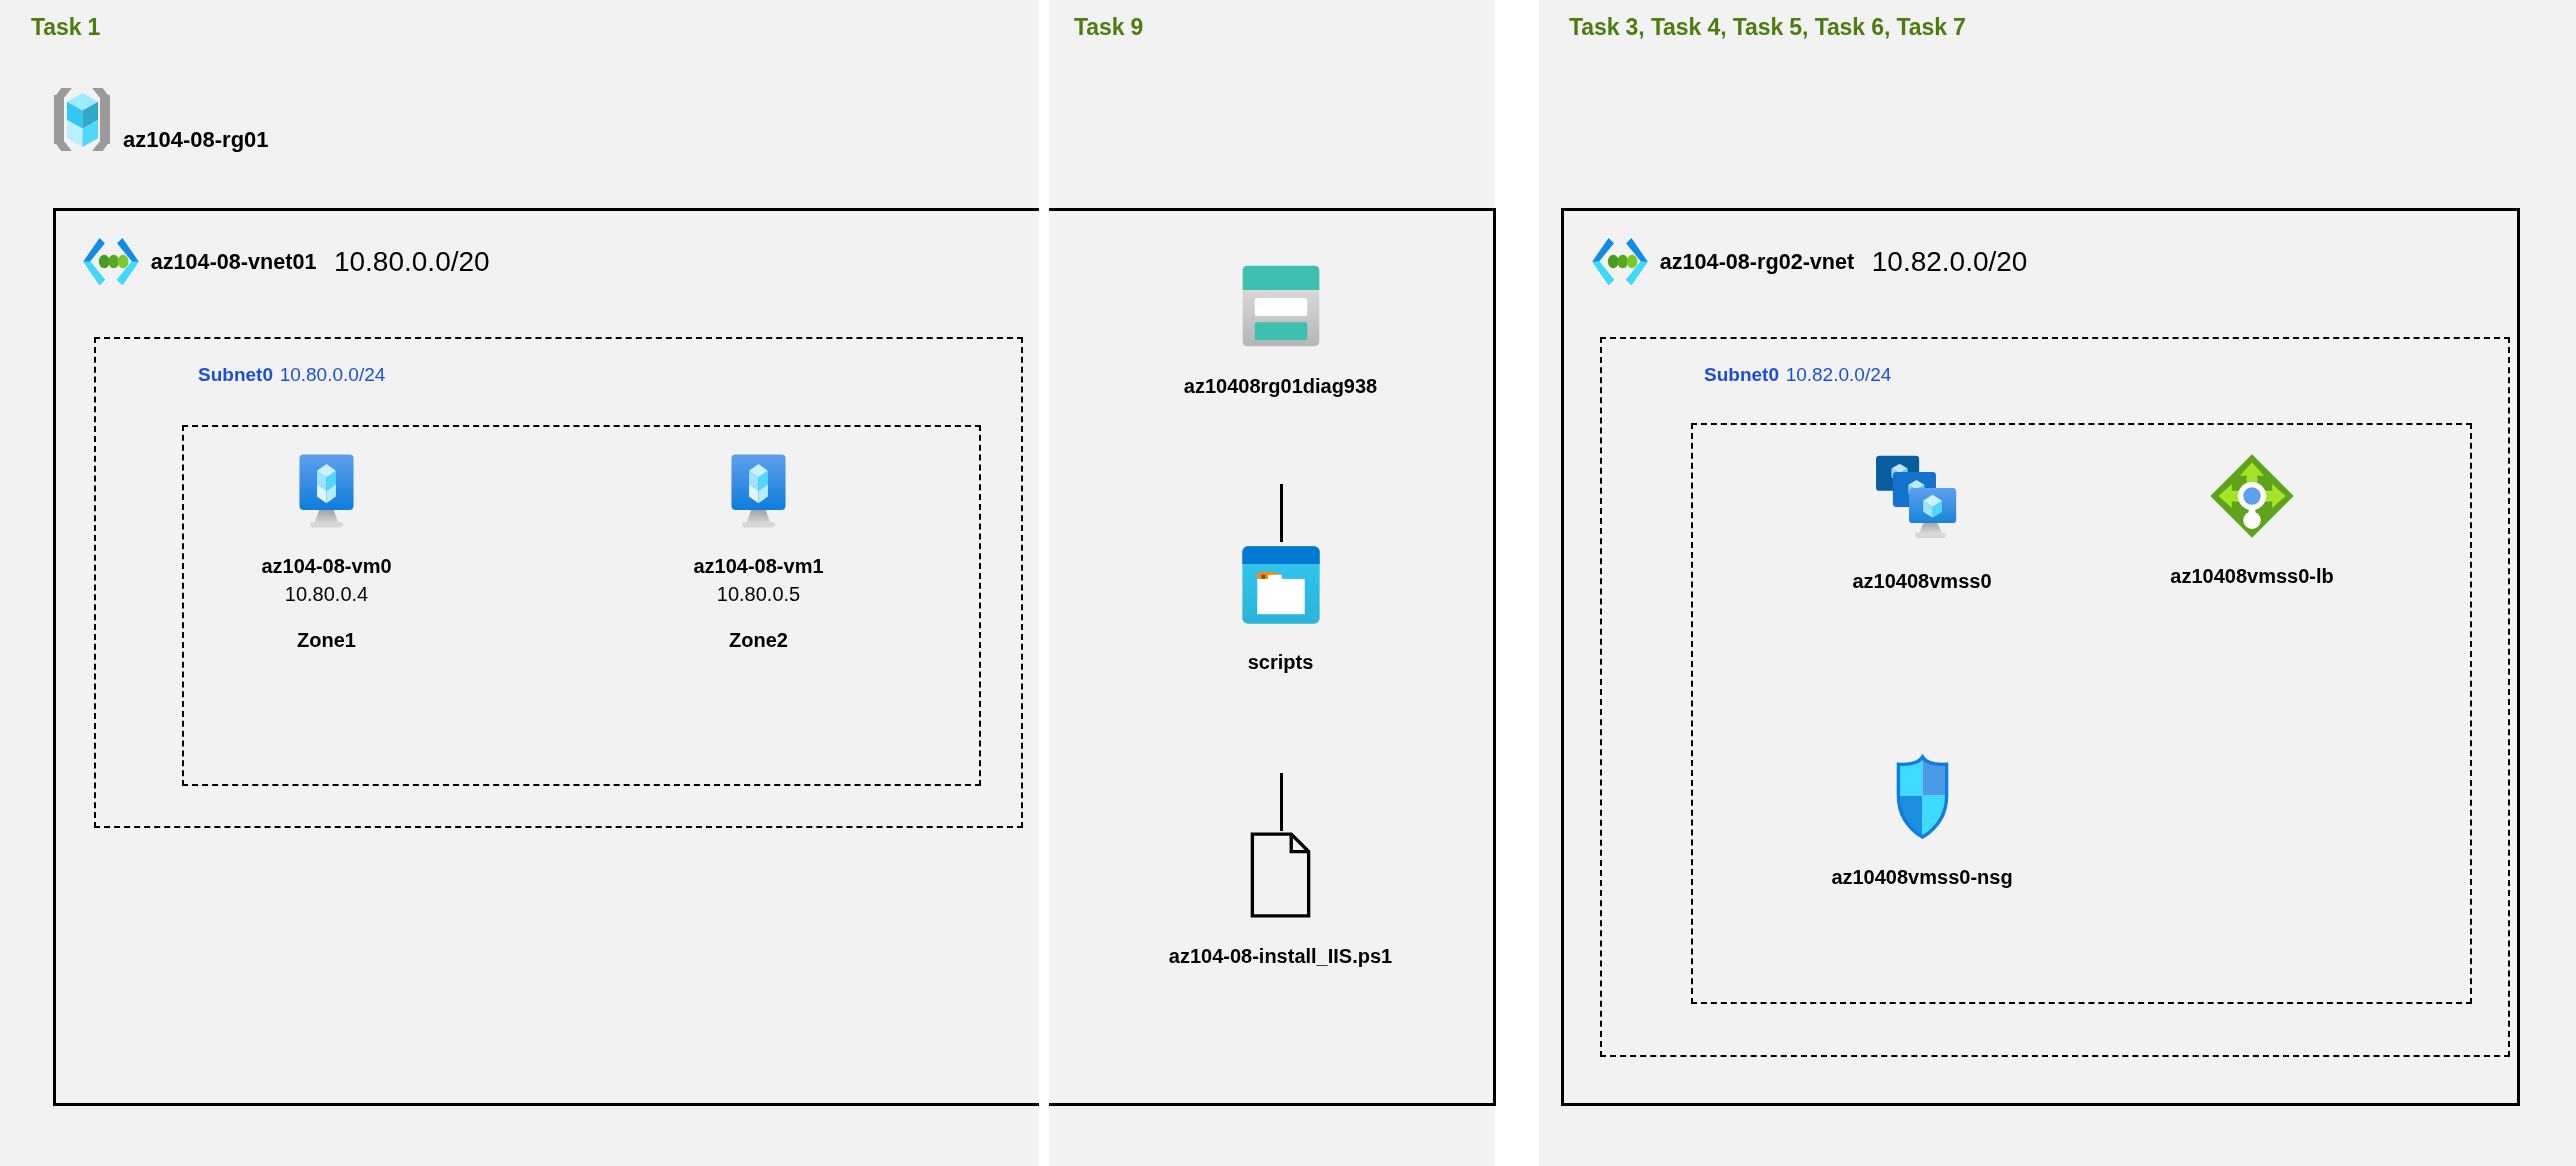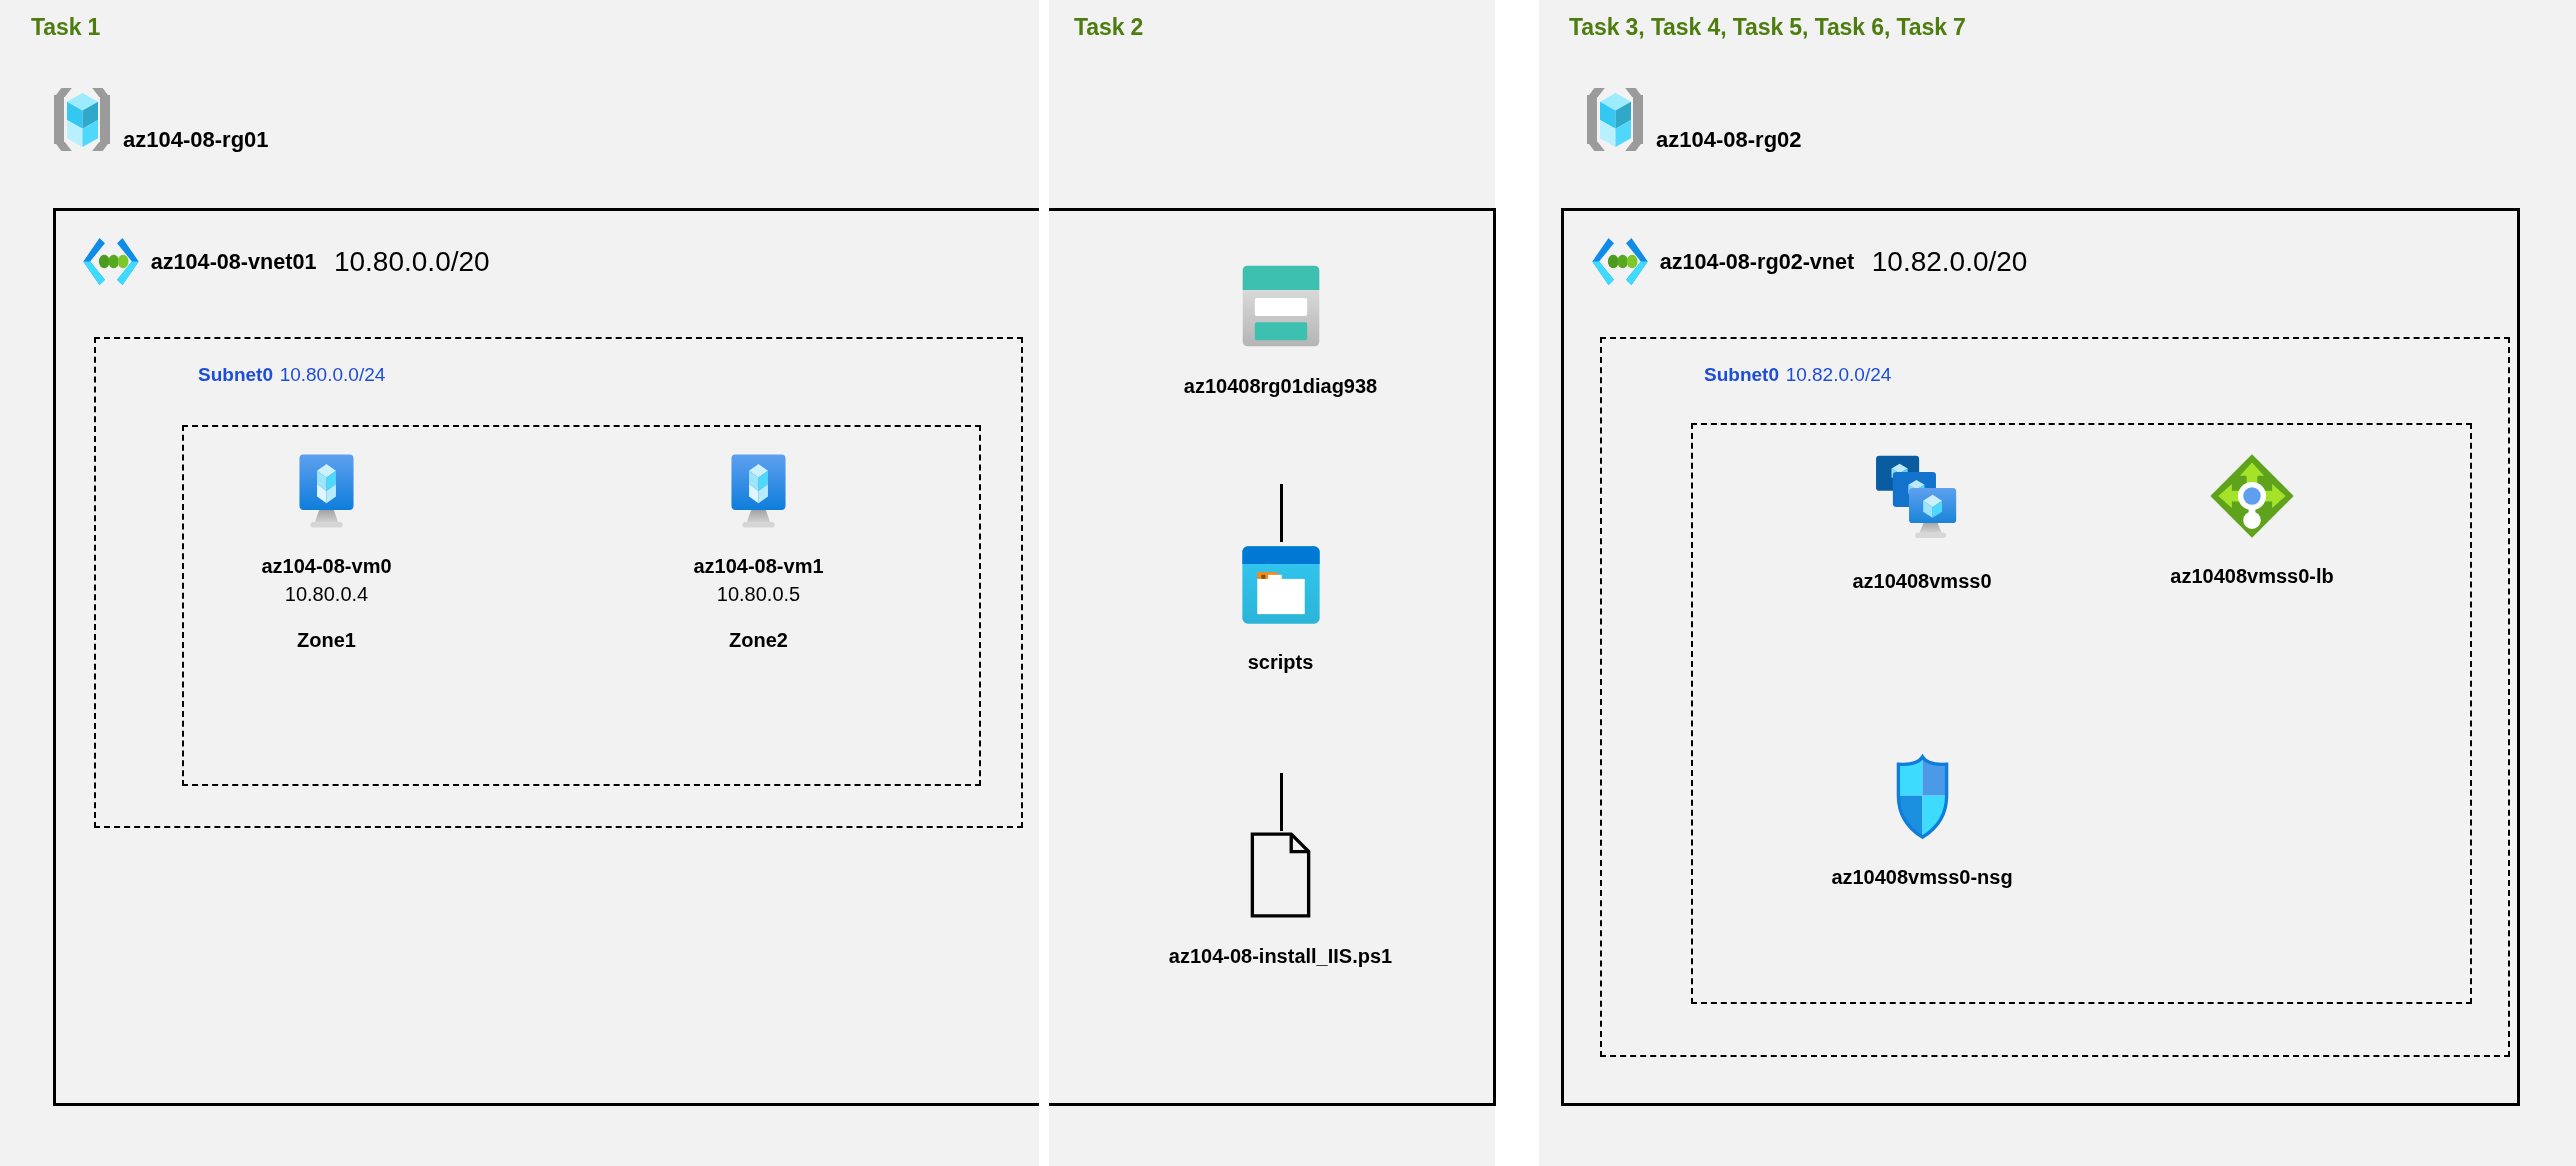--- a/index.html
+++ b/index.html
@@ -142,21 +142,21 @@
   <div class="panel" id="panel-task2"></div>
   <div class="panel" id="panel-task3"></div>
 
   <div class="vnet-box" id="vnet01-box"></div>
   <div class="gap-mask" id="gap-mask-a"></div>
   <div class="gap-mask" id="gap-mask-b"></div>
   <div id="vnet01-right-edge"></div>
   <div class="vnet-box" id="vnet02-box"></div>
 
   <div class="task-heading" id="task1-heading">Task 1</div>
-  <div class="task-heading" id="task2-heading">Task 2</div>
+  <div class="task-heading" id="task2-heading">Task 9</div>
   <div class="task-heading" id="task3-heading">Task 3, Task 4, Task 5, Task 6, Task 7</div>
 
   <div class="rg-row" id="rg01-row">
     <span class="ico-rg">
       <span class="brk l"></span>
         <span class="brk r"></span>
       <span class="tip tl"></span>
         <span class="tip bl"></span>
       <span class="tip tr"></span>
         <span class="tip br"></span>
@@ -164,38 +164,20 @@
         <polygon points="23,0 46,13 23,26 0,13" fill="#9cebff"></polygon>
         <polygon points="0,13 23,26 23,53 0,40" fill="#32c8f2"></polygon>
         <polygon points="46,13 46,40 23,53 23,26" fill="#2fa8c9"></polygon>
         <polygon points="0,40 23,53 23,80 0,67" fill="#b8f0ff"></polygon>
         <polygon points="46,40 46,67 23,80 23,53" fill="#4fd8fb"></polygon>
       </svg>
     </span>
     <span class="rg-label">az104-08-rg01</span>
   </div>
 
-  <div class="rg-row" id="rg02-row">
-    <span class="ico-rg">
-      <span class="brk l"></span>
-        <span class="brk r"></span>
-      <span class="tip tl"></span>
-        <span class="tip bl"></span>
-      <span class="tip tr"></span>
-        <span class="tip br"></span>
-      <svg width="31" height="54" viewBox="0 0 46 80">
-        <polygon points="23,0 46,13 23,26 0,13" fill="#9cebff"></polygon>
-        <polygon points="0,13 23,26 23,53 0,40" fill="#32c8f2"></polygon>
-        <polygon points="46,13 46,40 23,53 23,26" fill="#2fa8c9"></polygon>
-        <polygon points="0,40 23,53 23,80 0,67" fill="#b8f0ff"></polygon>
-        <polygon points="46,40 46,67 23,80 23,53" fill="#4fd8fb"></polygon>
-      </svg>
-    </span>
-    <span class="rg-label">az104-08-rg02</span>
-  </div>
 
   <div class="vnet-row" id="vnet01-row">
     <span class="ico-vnet">
       <svg width="58" height="53" viewBox="0 0 86 78">
         <path d="M26 4 L34 12 L12 39 L34 66 L26 74 L2 39 Z" fill="#0f8ce8"></path>
         <path d="M12 39 L34 66 L26 74 L2 39 Z" fill="#3ddcff"></path>
         <path d="M60 4 L52 12 L74 39 L52 66 L60 74 L84 39 Z" fill="#0f8ce8"></path>
         <path d="M74 39 L52 66 L60 74 L84 39 Z" fill="#3ddcff"></path>
         <ellipse cx="33" cy="39" rx="8" ry="10" fill="#4a9b1f"></ellipse>
         <ellipse cx="47" cy="39" rx="8" ry="10" fill="#56a91f"></ellipse>

